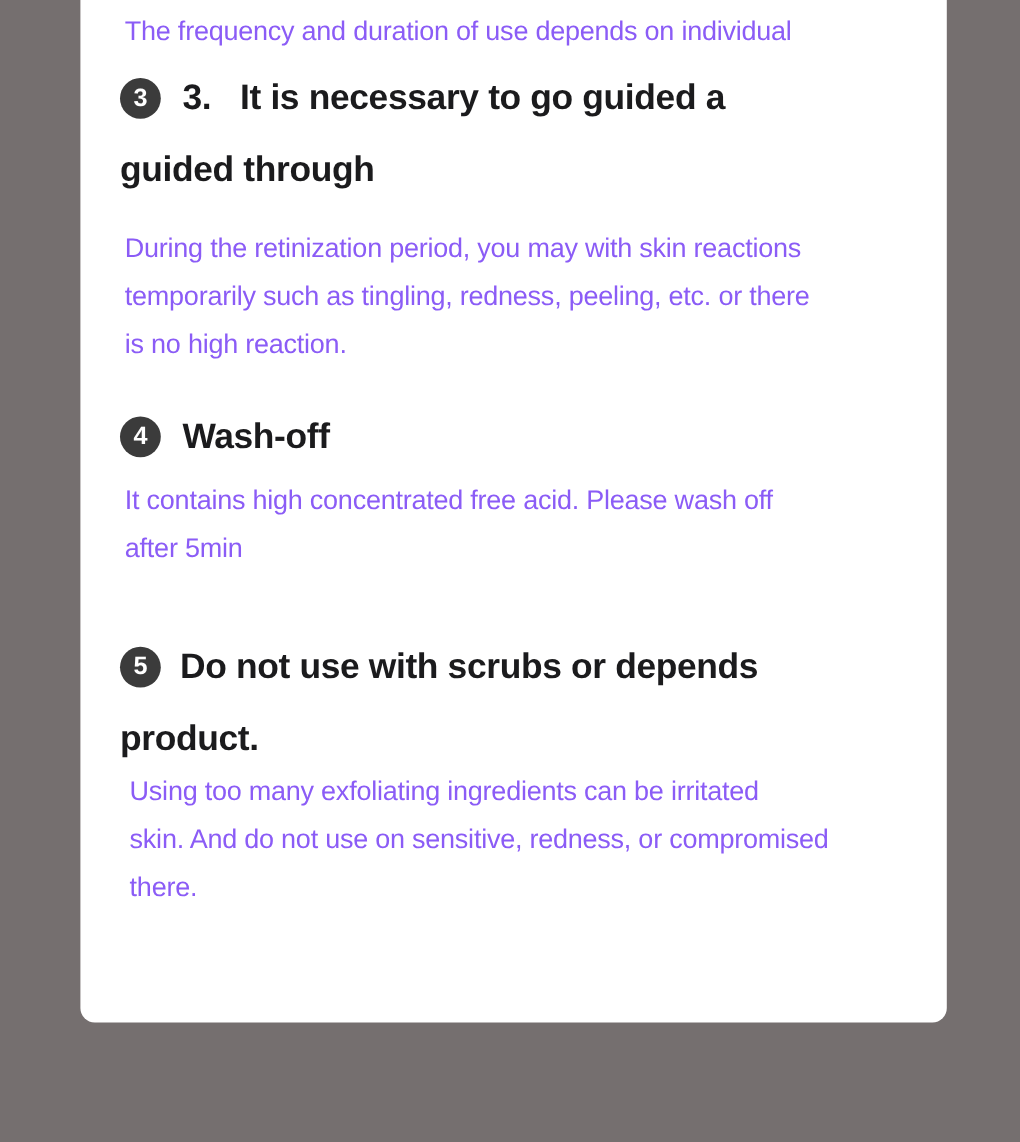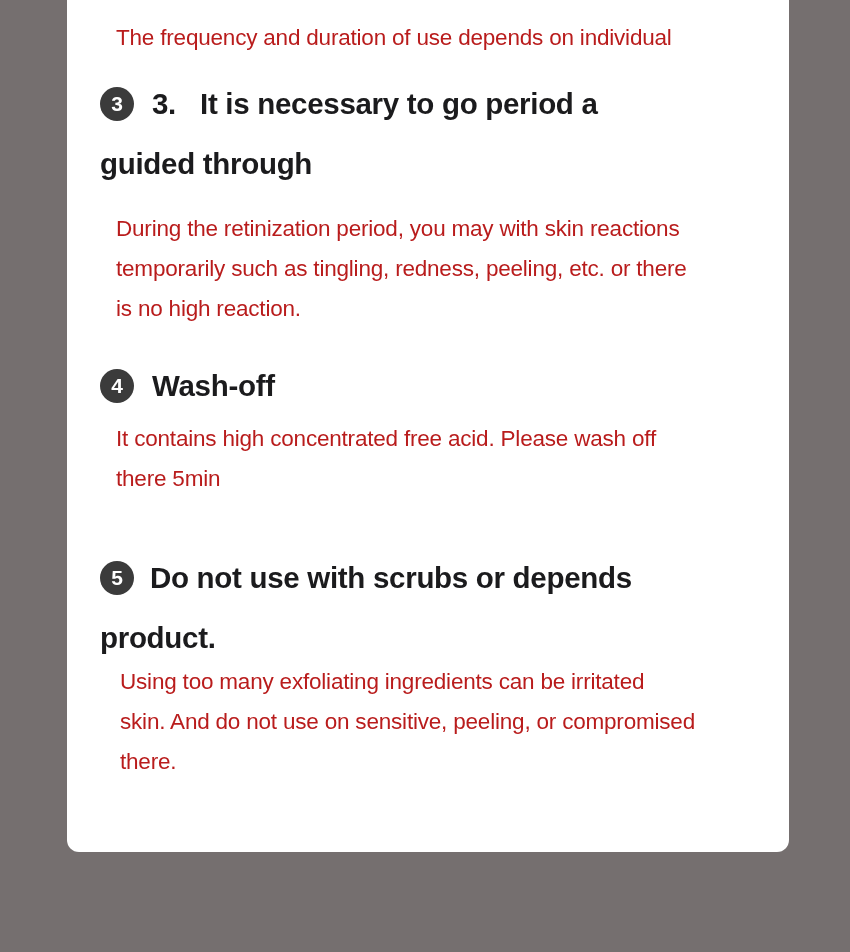--- a/index.html
+++ b/index.html
@@ -21,23 +21,23 @@
     width: 722px;
     height: 852px;
     background: #FFFFFF;
     border-radius: 0 0 12px 12px;
     box-sizing: border-box;
     padding: 2px 20px 0 33px;
   }
   .para {
     font-size: 22.5px;
     line-height: 40px;
-    color: #b91c1c;
+    color: #8b5cf6;
     letter-spacing: -0.2px;
-    margin: 16px;
+    margin: 4px;
   }
   .line {
     display: block;
     white-space: nowrap;
   }
   .heading {
     font-size: 29.5px;
     line-height: 60px;
     font-weight: 700;
     color: #1B1B1D;
@@ -86,50 +86,50 @@
 <div class="card">
 
   <p class="para">
     <span class="line">The frequency and duration of use depends on individual</span>
   </p>
 
   <div class="heading mt-s3-heading">
     <span class="heading-line1">
       <span class="badge">3</span>
       <span class="num-prefix">3.</span>
-      <span>It is necessary to go period a</span>
+      <span>It is necessary to go guided a</span>
     </span>
     <span class="heading-line2">guided through</span>
   </div>
 
   <p class="para mt-s3-body">
     <span class="line">During the retinization period, you may with skin reactions</span>
     <span class="line">temporarily such as tingling, redness, peeling, etc. or there</span>
     <span class="line">is no high reaction.</span>
   </p>
 
   <div class="heading mt-s4-heading">
     <span class="heading-line1">
       <span class="badge">4</span>
       <span>Wash-off</span>
     </span>
   </div>
 
   <p class="para mt-s4-body">
     <span class="line">It contains high concentrated free acid. Please wash off</span>
-    <span class="line">there 5min</span>
+    <span class="line">after 5min</span>
   </p>
 
   <div class="heading mt-s5-heading">
     <span class="heading-line1">
       <span class="badge" style="margin-right:16px;">5</span>
       <span>Do not use with scrubs or depends</span>
     </span>
     <span class="heading-line2">product.</span>
   </div>
 
   <p class="para mt-s5-body">
     <span class="line">Using too many exfoliating ingredients can be irritated</span>
-    <span class="line">skin. And do not use on sensitive, peeling, or compromised</span>
+    <span class="line">skin. And do not use on sensitive, redness, or compromised</span>
     <span class="line">there.</span>
   </p>
 
 </div>
 
 </body></html>

